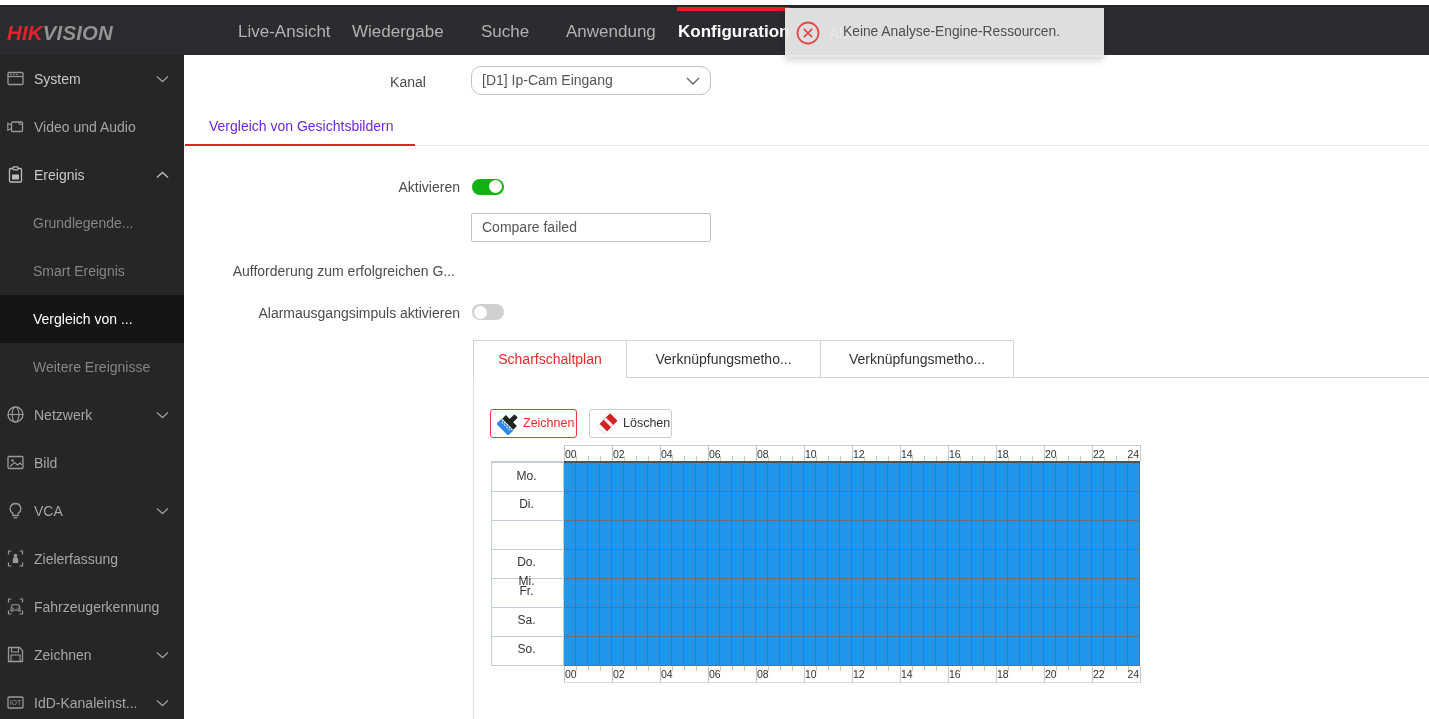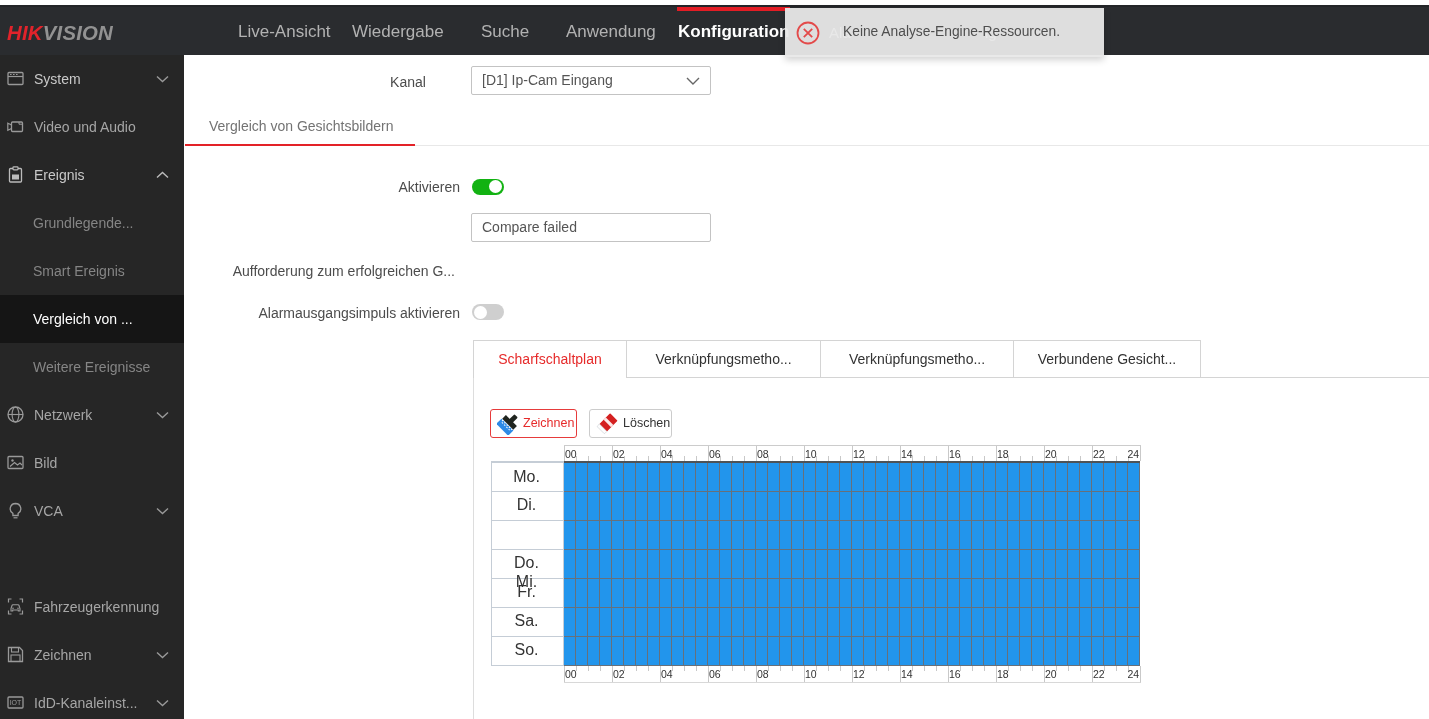--- a/index.html
+++ b/index.html
@@ -35,21 +35,21 @@
   .sitem.sel .txt { color:#ffffff; }
   .sitem svg.icn { position:absolute; left:7px; top:15px; }
   .sitem svg.chev { position:absolute; left:156px; top:20px; }
 
   
   #content { position:absolute; left:185px; top:55px; width:1244px; height:664px; background:#fff; }
   .lbl { position:absolute; font-size:14px; color:#4c4c4c; text-align:right; }
   .ibox { position:absolute; width:240px; height:29px; border:1px solid #c3c3c3; border-radius:2px;
     background:#fff; font-size:14px; color:#555; line-height:27px; padding-left:10px; }
   
-  #rtab-text { position:absolute; left:24px; top:63px; font-size:14px; color:#737373; }
+  #rtab-text { position:absolute; left:24px; top:63px; font-size:14px; color:#6d28d9; }
   #rtab-line { position:absolute; left:0px; top:89px; width:230px; height:2px; background:#e32228; }
   #rtab-gray { position:absolute; left:230px; top:90px; width:1014px; height:1px; background:#e8e8e8; }
 
   .toggle { position:absolute; width:32px; height:16px; border-radius:8px; }
   .toggle .knob { position:absolute; top:1.5px; width:13px; height:13px; border-radius:50%; background:#fff; }
   .toggle.on { background:#12b212; } .toggle.on .knob { right:2px; }
   .toggle.off { background:#cfcfcf; } .toggle.off .knob { left:2px; }
 
   
   .tab2 { position:absolute; top:285px; height:38px; background:#fff; border:1px solid #d4d4d4;
@@ -79,21 +79,21 @@
     background-color:#2295ec;
     background-image:
       repeating-linear-gradient(to right, transparent 0 11px, #67707a 11px 12px),
       repeating-linear-gradient(to bottom, transparent 0 27.93px, #67707a 27.93px 28.93px);
     border-top:2px solid #4e5357; }
   #daycol { position:absolute; left:305.5px; top:405.5px; width:73.5px; height:205.5px;
     border:1px solid #c5cdd6;
     background-image:repeating-linear-gradient(to bottom, transparent 0 27.93px, #c5cdd6 27.93px 28.93px);
     background-position:0 1px; }
   .dlab { position:absolute; left:305px; width:73px; height:29px; text-align:center;
-    line-height:29px; font-size:16px; color:#333; }
+    line-height:29px; font-size:12px; color:#333; }
   #ruler-bot { position:absolute; left:378.5px; top:610.5px; width:577.5px; height:17px;
     border-bottom:1px solid #d8d8d8; border-right:1px solid #c9c9c9;
     background-image:
       linear-gradient(to right, #c9c9c9 0 1px, transparent 1px),
       linear-gradient(to right, #c9c9c9 0 1px, transparent 1px);
     background-size:48px 17px, 12px 5px;
     background-repeat:repeat-x, repeat-x;
     background-position:0 0, 0 top; }
 </style></head>
 <body>
@@ -174,20 +174,28 @@
       <div class="sitem" style="top: 432px;">
         <svg class="icn" width="17" height="17" viewBox="0 0 17 17">
           <path d="M8.5 1.5 a5.3 5.3 0 0 1 2.6 9.9 v2.1 h-5.2 v-2.1 a5.3 5.3 0 0 1 2.6-9.9 z" fill="none" stroke="#999" stroke-width="1.3"></path>
           <line x1="6.5" y1="15.8" x2="10.5" y2="15.8" stroke="#999" stroke-width="1.2"></line>
         </svg>
         <div class="txt">VCA</div>
         <svg class="chev" width="13" height="8" viewBox="0 0 13 8">
           <path d="M1 1.5 L6.5 6.5 L12 1.5" fill="none" stroke="#999" stroke-width="1.4"></path>
         </svg>
       </div>
+      <div class="sitem" style="top: 480px;">
+        <svg class="icn" width="17" height="17" viewBox="0 0 17 17">
+          <path d="M4.5 1 H1.5 v3.5 M4.5 16 H1.5 v-3.5 M12.5 1 h3 v3.5 M12.5 16 h3 v-3.5" fill="none" stroke="#999" stroke-width="1.2"></path>
+          <circle cx="8.5" cy="5.5" r="1.8" fill="#999"></circle>
+          <path d="M5.8 13 v-3.2 a2.7 2.7 0 0 1 5.4 0 V13 z" fill="#999"></path>
+        </svg>
+        <div class="txt">Zielerfassung</div>
+      </div>
       <div class="sitem" style="top: 528px;">
         <svg class="icn" width="17" height="17" viewBox="0 0 17 17">
           <path d="M4.5 1 H1.5 v3.5 M4.5 16 H1.5 v-3.5 M12.5 1 h3 v3.5 M12.5 16 h3 v-3.5" fill="none" stroke="#999" stroke-width="1.2"></path>
           <path d="M4 10.5 l1-3 a1 1 0 0 1 1-0.7 h5 a1 1 0 0 1 1 0.7 l1 3 v2.5 h-1.7 v-1 H5.7 v1 H4 z" fill="none" stroke="#999" stroke-width="1.1"></path>
           <circle cx="6" cy="10.3" r="0.8" fill="#999"></circle>
           <circle cx="11" cy="10.3" r="0.8" fill="#999"></circle>
         </svg>
         <div class="txt">Fahrzeugerkennung</div>
       </div>
       <div class="sitem" style="top: 576px;">
@@ -208,21 +216,21 @@
         </svg>
         <div class="txt">IdD-Kanaleinst...</div>
         <svg class="chev" width="13" height="8" viewBox="0 0 13 8">
           <path d="M1 1.5 L6.5 6.5 L12 1.5" fill="none" stroke="#999" stroke-width="1.4"></path>
         </svg>
       </div>
     </div>
 
   <div id="content">
     <div class="lbl" style="left:173px; top:19px; width:100px;text-align:center;">Kanal</div>
-    <div class="ibox" style="left:286px; top:11px;">[D1] Ip-Cam Eingang
+    <div class="ibox" style="left:286px; top:11px;border-radius:10px;">[D1] Ip-Cam Eingang
       <svg style="position:absolute; right:10px; top:9px;" width="14" height="10" viewBox="0 0 14 10">
           <path d="M1 2 L7 8 L13 2" fill="none" stroke="#666" stroke-width="1.4"></path>
         </svg>
     </div>
     <div id="rtab-text">Vergleich von Gesichtsbildern</div>
     <div id="rtab-line"></div>
       <div id="rtab-gray"></div>
 
     <div class="lbl" style="left:75px; top:124px; width:200px;">Aktivieren</div>
     <div class="toggle on" style="left:286.5px; top:123.5px;">
@@ -234,21 +242,20 @@
     <div class="lbl" style="left:0px; top:208px; width:270px;">Aufforderung zum erfolgreichen G...</div>
 
     <div class="lbl" style="left:45px; top:250px; width:230px;">Alarmausgangsimpuls aktivieren</div>
     <div class="toggle off" style="left:286.5px; top:249px;">
         <div class="knob"></div>
       </div>
 
     <div class="tab2 act" style="left:288px; width:154px;">Scharfschaltplan</div>
     <div class="tab2" style="left:441px; width:195px;">Verknüpfungsmetho...</div>
     <div class="tab2" style="left:635px; width:194px;">Verknüpfungsmetho...</div>
-    <div class="tab2" style="left:828px; width:188px;">Verbundene Gesicht...</div>
     <div id="tabs-bottom"></div>
     <div id="panel-left"></div>
 
     <div class="btn" id="btn-draw">
       <svg width="22" height="22" viewBox="0 0 22 22">
         <g transform="rotate(45 11 11)">
           <rect x="8.6" y="-0.5" width="4.8" height="8" rx="1" fill="#20251f"></rect>
           <rect x="3.2" y="6.2" width="15.6" height="5.2" fill="#20251f"></rect>
           <rect x="2.6" y="11.8" width="16.8" height="7.4" fill="#2e8ae6"></rect>
           <path d="M4 12.4 h14 M5.5 14.2 h11" stroke="#fff" stroke-width="1" stroke-dasharray="1.6 1.6" fill="none"></path>

